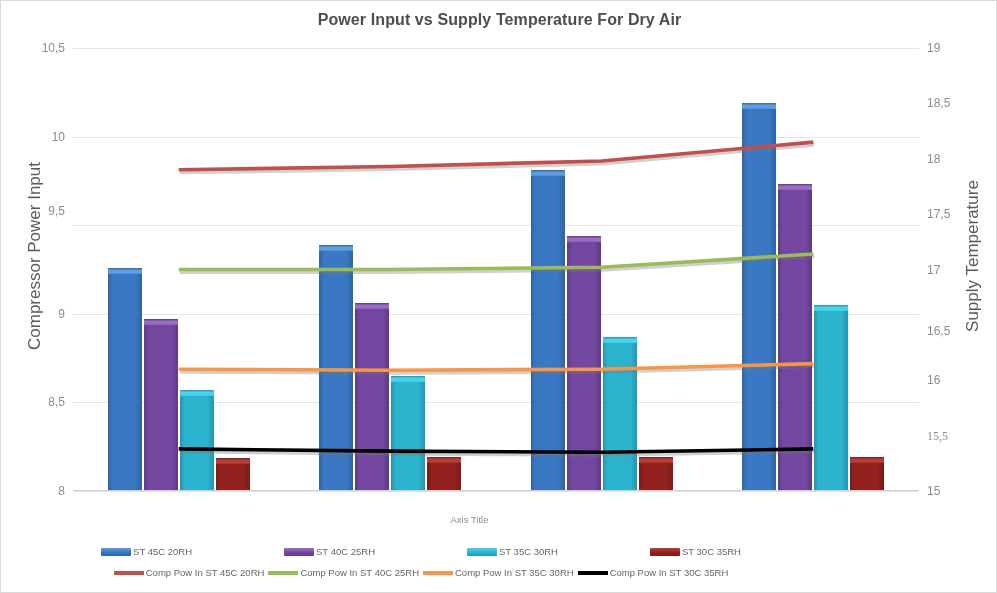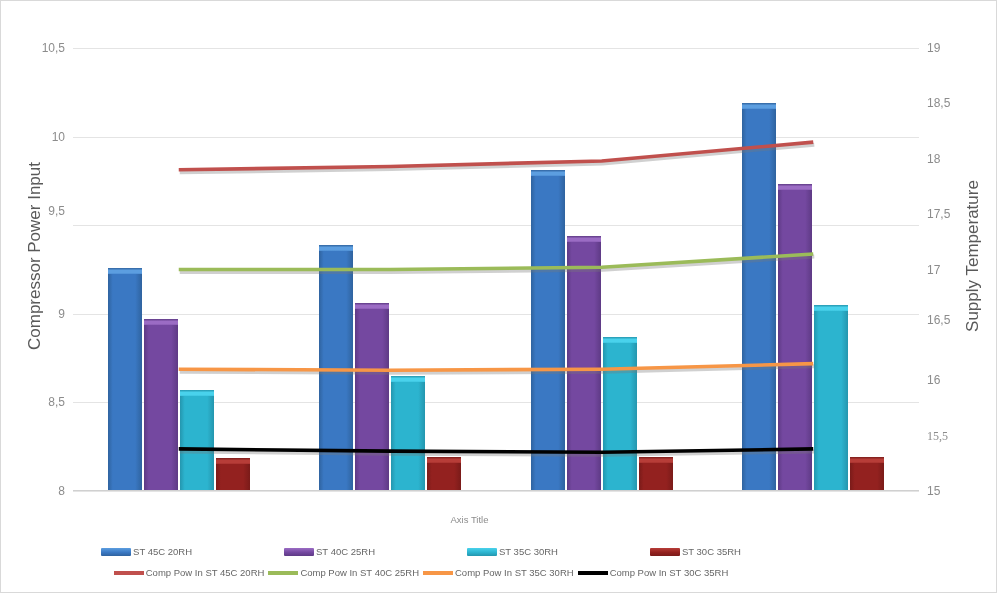--- a/index.html
+++ b/index.html
@@ -197,38 +197,39 @@
     height: 4px;
   }
   .sp-bar { width: 92px; }
   .sp-line { width: 4px; }
 </style>
 </head>
 <body>
 
 <div id="chart-frame">
 
+  <div id="chart-title">Power Input vs Supply Temperature For Dry Air</div>
 
   <div id="y-left-title">Compressor Power Input</div>
   <div id="y-right-title">Supply Temperature</div>
   <div id="x-axis-title">Axis Title</div>
 
   <div id="y-left-ticks">
       <div class="ytick left" style="top: 436px;">8</div>
       <div class="ytick left" style="top: 347.4px;">8,5</div>
       <div class="ytick left" style="top: 258.8px;">9</div>
       <div class="ytick left" style="top: 156px; margin-left: 36px;">9,5</div>
       <div class="ytick left" style="top: 81.6px;">10</div>
       <div class="ytick left" style="top: -7px;">10,5</div>
     </div>
   <div id="y-right-ticks">
       <div class="ytick right" style="top: 436px;">15</div>
       <div class="ytick right" style="top: 380.625px; font-family: Liberation Serif, serif;">15,5</div>
       <div class="ytick right" style="top: 325.25px;">16</div>
-      <div class="ytick right" style="top: 265px;">16,5</div>
+      <div class="ytick right" style="top: 276px;">16,5</div>
       <div class="ytick right" style="top: 214.5px;">17</div>
       <div class="ytick right" style="top: 159.125px;">17,5</div>
       <div class="ytick right" style="top: 103.75px;">18</div>
       <div class="ytick right" style="top: 48.375px;">18,5</div>
       <div class="ytick right" style="top: -7px;">19</div>
     </div>
 
   <div id="plot">
     <div id="gridlines">
         <div class="gridline" style="top: 443px;"></div>

